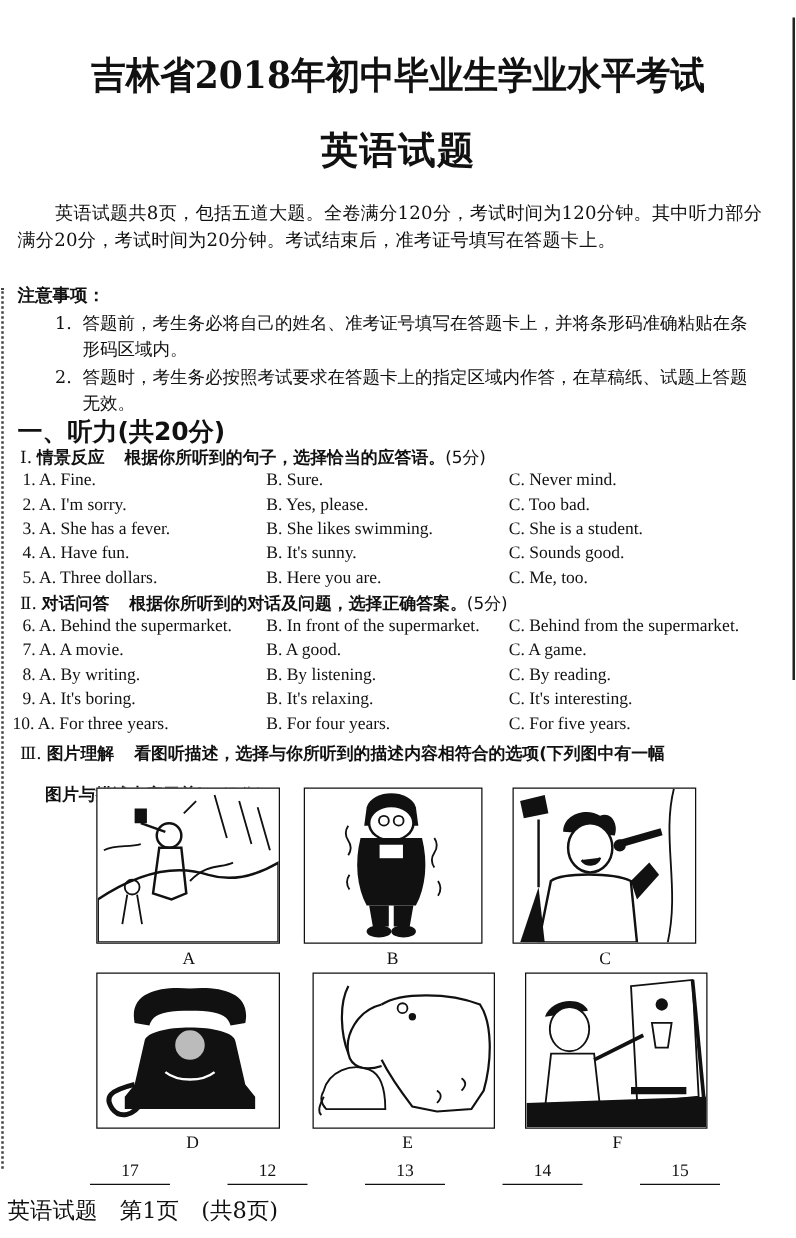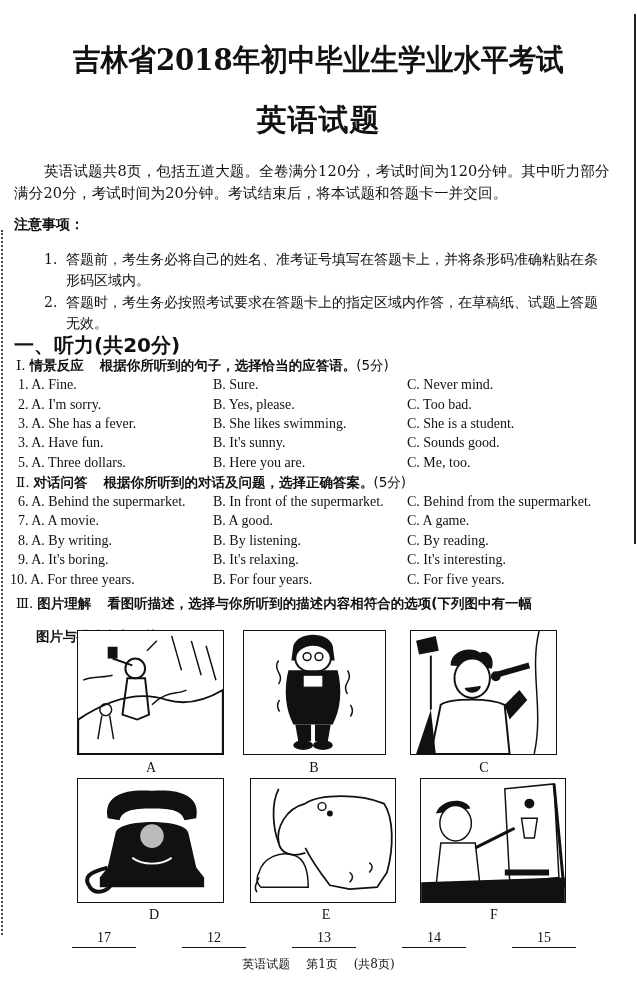--- a/index.html
+++ b/index.html
@@ -8,21 +8,21 @@
 
   .edge-right { position: absolute; left: 634px; top: 14px; width: 2px; height: 530px; background: #222; }
   .edge-left { position: absolute; left: 1px; top: 230px; width: 0; height: 705px; border-left: 2px dotted #444; }
 
   .title { position: absolute; left: 0; width: 637px; text-align: center; font-family: "DejaVu Serif", serif; font-weight: bold; color: #111; }
   .title-main { top: 40px; font-size: 30px; letter-spacing: 0px; transform: scaleX(0.92); }
   .title-sub { top: 100px; font-size: 30px; letter-spacing: 1px; }
 
   .p { position: absolute; left: 14px; font-size: 14.5px; line-height: 22px; }
   .intro { top: 160px; width: 610px; text-indent: 30px; letter-spacing: 0.2px; }
-  .notes-head { top: 213px; font-family: "DejaVu Sans", sans-serif; font-weight: bold; font-size: 14px; }
+  .notes-head { top: 226px; font-family: "DejaVu Sans", sans-serif; font-weight: bold; font-size: 14px; }
   .note { position: absolute; left: 44px; width: 565px; font-family: "DejaVu Sans", sans-serif; font-size: 14px; line-height: 21px; }
   .note .num { position: absolute; left: 0; top: 0; font-family: "DejaVu Serif", serif; }
   .note .txt { display: block; padding-left: 22px; }
   .note1 { top: 249px; }
   .note2 { top: 292px; }
 
   .sec-head { position: absolute; left: 14px; top: 332px; font-family: "DejaVu Sans", sans-serif; font-size: 20px; font-weight: bold; }
   .part-head { position: absolute; left: 16px; font-family: "DejaVu Sans", sans-serif; font-size: 13.5px; font-weight: bold; white-space: nowrap; }
   .part-head .roman { font-family: "DejaVu Serif", serif; font-weight: normal; margin-right: 4px; }
   .part-head .label { margin-right: 16px; }
@@ -37,33 +37,33 @@
   .q .a { left: 0; }
   .q .b { left: 195px; }
   .q .c { left: 389px; }
 
   .pic { position: absolute; border: 1.5px solid #111; background: #fff; overflow: hidden; }
   .pic svg { width: 100%; height: 100%; display: block; }
   .pic-label { position: absolute; font-family: "Liberation Serif", serif; font-size: 14px; width: 20px; text-align: center; }
 
   .blank { position: absolute; top: 930px; width: 64px; height: 18px; border-bottom: 1.5px solid #111; text-align: center; font-family: "Liberation Serif", serif; font-size: 14px; }
 
-  .footer { position: absolute; top: 956px; left: 0; width: 637px; text-align: center; font-family: "DejaVu Serif", serif; font-size: 12px; }
+  .footer { position: absolute; top: 956px; left: 0; width: 637px; text-align: left; font-family: "DejaVu Serif", serif; font-size: 18px; }
   .footer span { margin: 0 6px; }
 </style>
 </head>
 <body>
 
 <div class="edge-right"></div>
 <div class="edge-left"></div>
 
 <div class="title title-main">吉林省2018年初中毕业生学业水平考试</div>
 <div class="title title-sub">英语试题</div>
 
-<div class="p intro">英语试题共8页，包括五道大题。全卷满分120分，考试时间为120分钟。其中听力部分满分20分，考试时间为20分钟。考试结束后，将本试题和答题卡一并交回。</div>
+<div class="p intro">英语试题共8页，包括五道大题。全卷满分120分，考试时间为120分钟。其中听力部分满分20分，考试时间为20分钟。考试结束后，准考证号填写在答题卡上。</div>
 <div class="p notes-head">注意事项：</div>
 
 <div class="note note1">
   <span class="num">1.</span>
   <span class="txt">答题前，考生务必将自己的姓名、准考证号填写在答题卡上，并将条形码准确粘贴在条形码区域内。</span>
 </div>
 <div class="note note2">
   <span class="num">2.</span>
   <span class="txt">答题时，考生务必按照考试要求在答题卡上的指定区域内作答，在草稿纸、试题上答题无效。</span>
 </div>
@@ -82,21 +82,21 @@
   <span class="a">2. A. I'm sorry.</span>
   <span class="b">B. Yes, please.</span>
   <span class="c">C. Too bad.</span>
 </div>
 <div class="q" style="top:416px">
   <span class="a">3. A. She has a fever.</span>
   <span class="b">B. She likes swimming.</span>
   <span class="c">C. She is a student.</span>
 </div>
 <div class="q" style="top:435px">
-  <span class="a">3. A. Have fun.</span>
+  <span class="a">4. A. Have fun.</span>
   <span class="b">B. It's sunny.</span>
   <span class="c">C. Sounds good.</span>
 </div>
 <div class="q" style="top:455px">
   <span class="a">5. A. Three dollars.</span>
   <span class="b">B. Here you are.</span>
   <span class="c">C. Me, too.</span>
 </div>
 
 <div class="part-head ph2">

